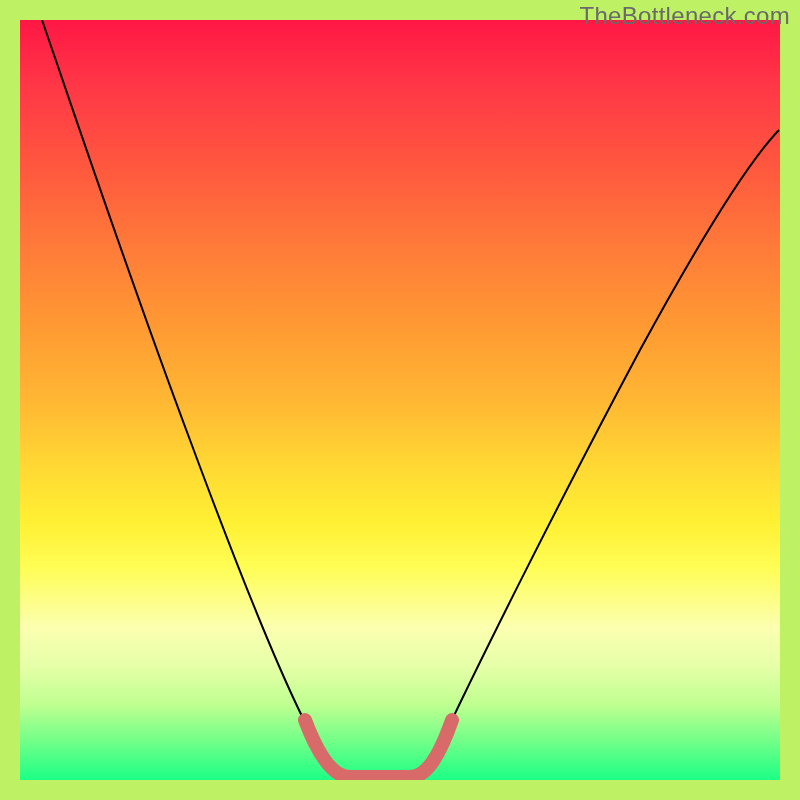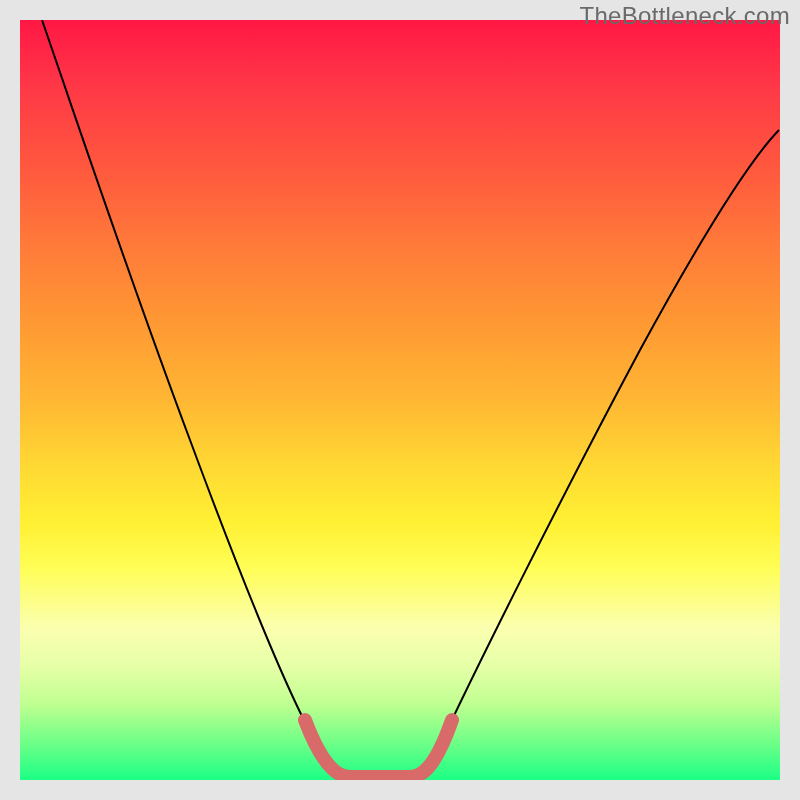--- a/index.html
+++ b/index.html
@@ -8,21 +8,21 @@
     width: 800px;
     height: 800px;
     background: #000;
     overflow: hidden;
     font-family: Arial, Helvetica, sans-serif;
   }
   .frame {
     position: relative;
     width: 800px;
     height: 800px;
-    background: #e5e5e5;
+    background: #bef264;
   }
   .plot-area {
     position: absolute;
     left: 20px;
     top: 20px;
     width: 760px;
     height: 760px;
     background: linear-gradient(
       to bottom,
       #ff1744 0%,

